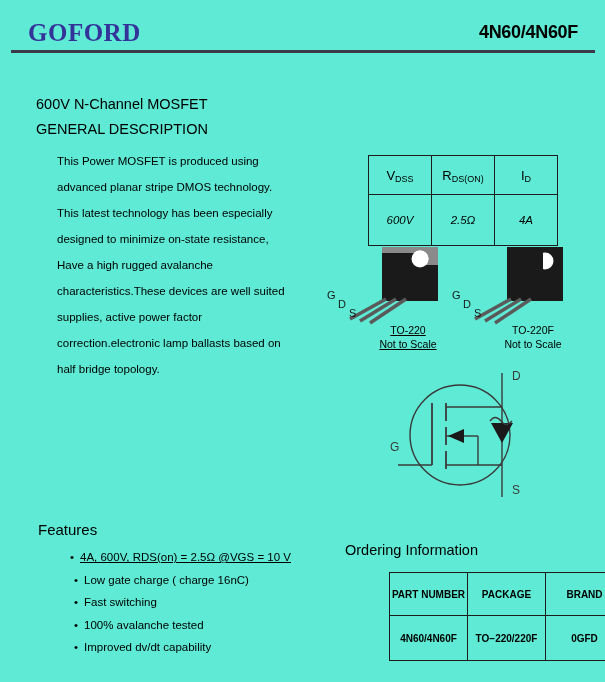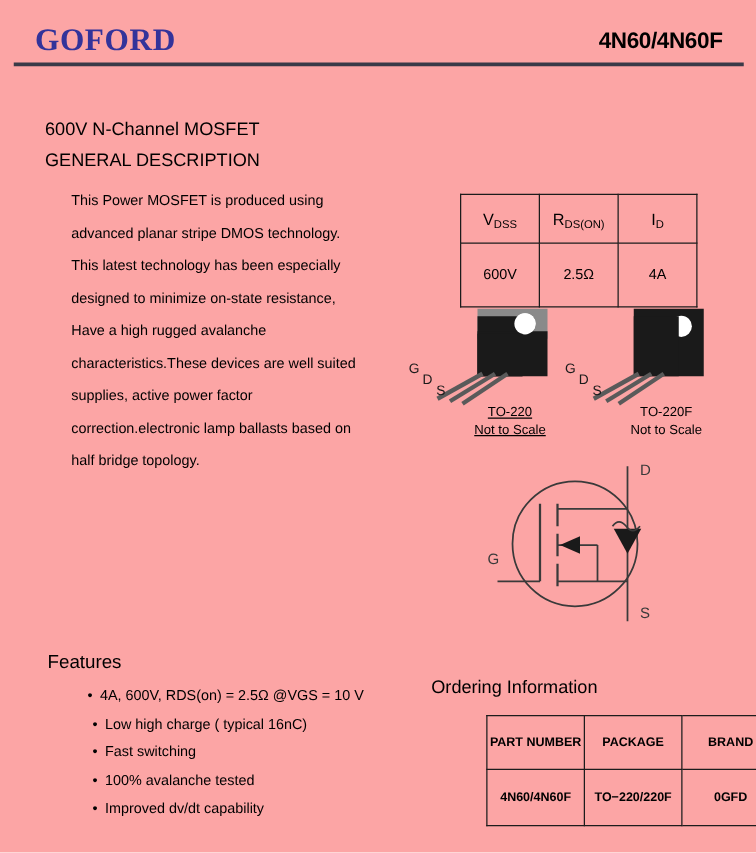--- a/index.html
+++ b/index.html
@@ -8,21 +8,21 @@
     background: #ffffff;
   }
   body {
     font-family: "Liberation Sans", sans-serif;
     color: #000000;
   }
   #page {
     position: relative;
     width: 605px;
     height: 682px;
-    background: #fca5a5;
+    background: #5eead4;
     overflow: hidden;
   }
 
   
   #logo {
     position: absolute;
     left: 28px;
     top: 19px;
     font-family: "Liberation Serif", serif;
     font-weight: bold;
@@ -84,21 +84,21 @@
     border-collapse: collapse;
     table-layout: fixed;
   }
   #spec-table td {
     border: 1px solid #1c1c1c;
     text-align: center;
     font-size: 13px;
     color: #000;
   }
   #spec-table .hdr-cell { height: 36px; }
-  #spec-table .val-cell { height: 48px; font-size: 11.5px; }
+  #spec-table .val-cell { height: 48px; font-size: 11.5px; font-style: italic; }
   .sub {
     font-size: 9px;
     vertical-align: baseline;
     position: relative;
     top: 2px;
   }
 
   
   .pkg { position: absolute; }
   .pkg-caption {
@@ -144,20 +144,21 @@
     line-height: 22.5px;
     color: #000;
     white-space: nowrap;
   }
   #features-list li .bullet {
     display: inline-block;
     width: 10px;
   }
   #features-list li:first-child {
     margin-left: -4px;
+    text-decoration: underline;
   }
 
   
   #ordering-heading {
     position: absolute;
     left: 345px;
     top: 542px;
     font-size: 14.5px;
     color: #000;
   }
@@ -288,21 +289,21 @@
       <path d="M100,56 q5,-7 11,0 q5,7 11,0" fill="none" stroke="#3a3a3a" stroke-width="1.4"></path>
     </svg>
     <span class="sym-label" style="left:122px; top:4px;">D</span>
     <span class="sym-label" style="left:0px; top:75px;">G</span>
     <span class="sym-label" style="left:122px; top:118px;">S</span>
   </div>
 
   <div id="features-heading">Features</div>
   <ul id="features-list">
     <li><span class="bullet">•</span><span>4A, 600V, RDS(on) = 2.5Ω @VGS = 10 V</span></li>
-    <li><span class="bullet">•</span><span>Low high charge ( typical   16nC)</span></li>
+    <li><span class="bullet">•</span><span>Low gate charge ( charge   16nC)</span></li>
     <li><span class="bullet">•</span><span>Fast switching</span></li>
     <li><span class="bullet">•</span><span>100% avalanche tested</span></li>
     <li><span class="bullet">•</span><span>Improved dv/dt capability</span></li>
   </ul>
 
   <div id="ordering-heading">Ordering Information</div>
   <table id="ordering-table">
     <tbody>
         <tr>
       <td class="oh">PART NUMBER</td>

